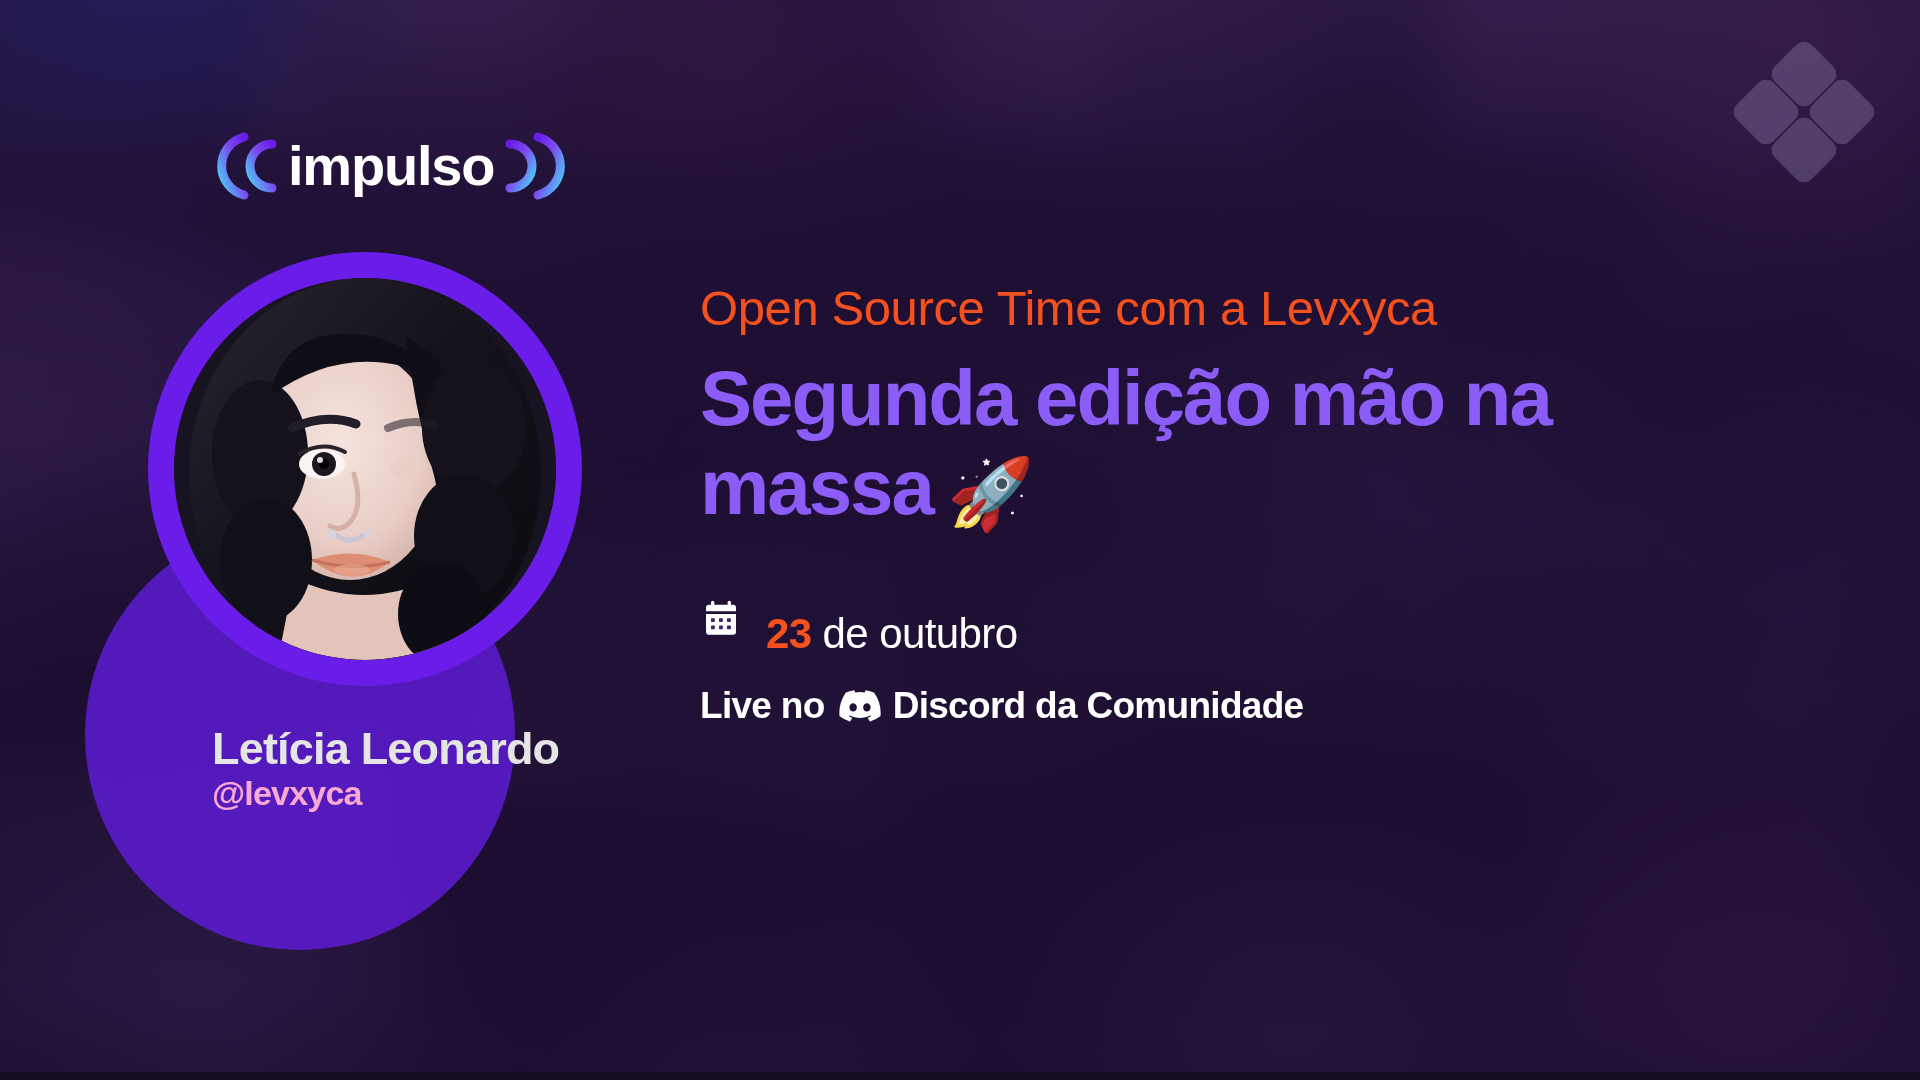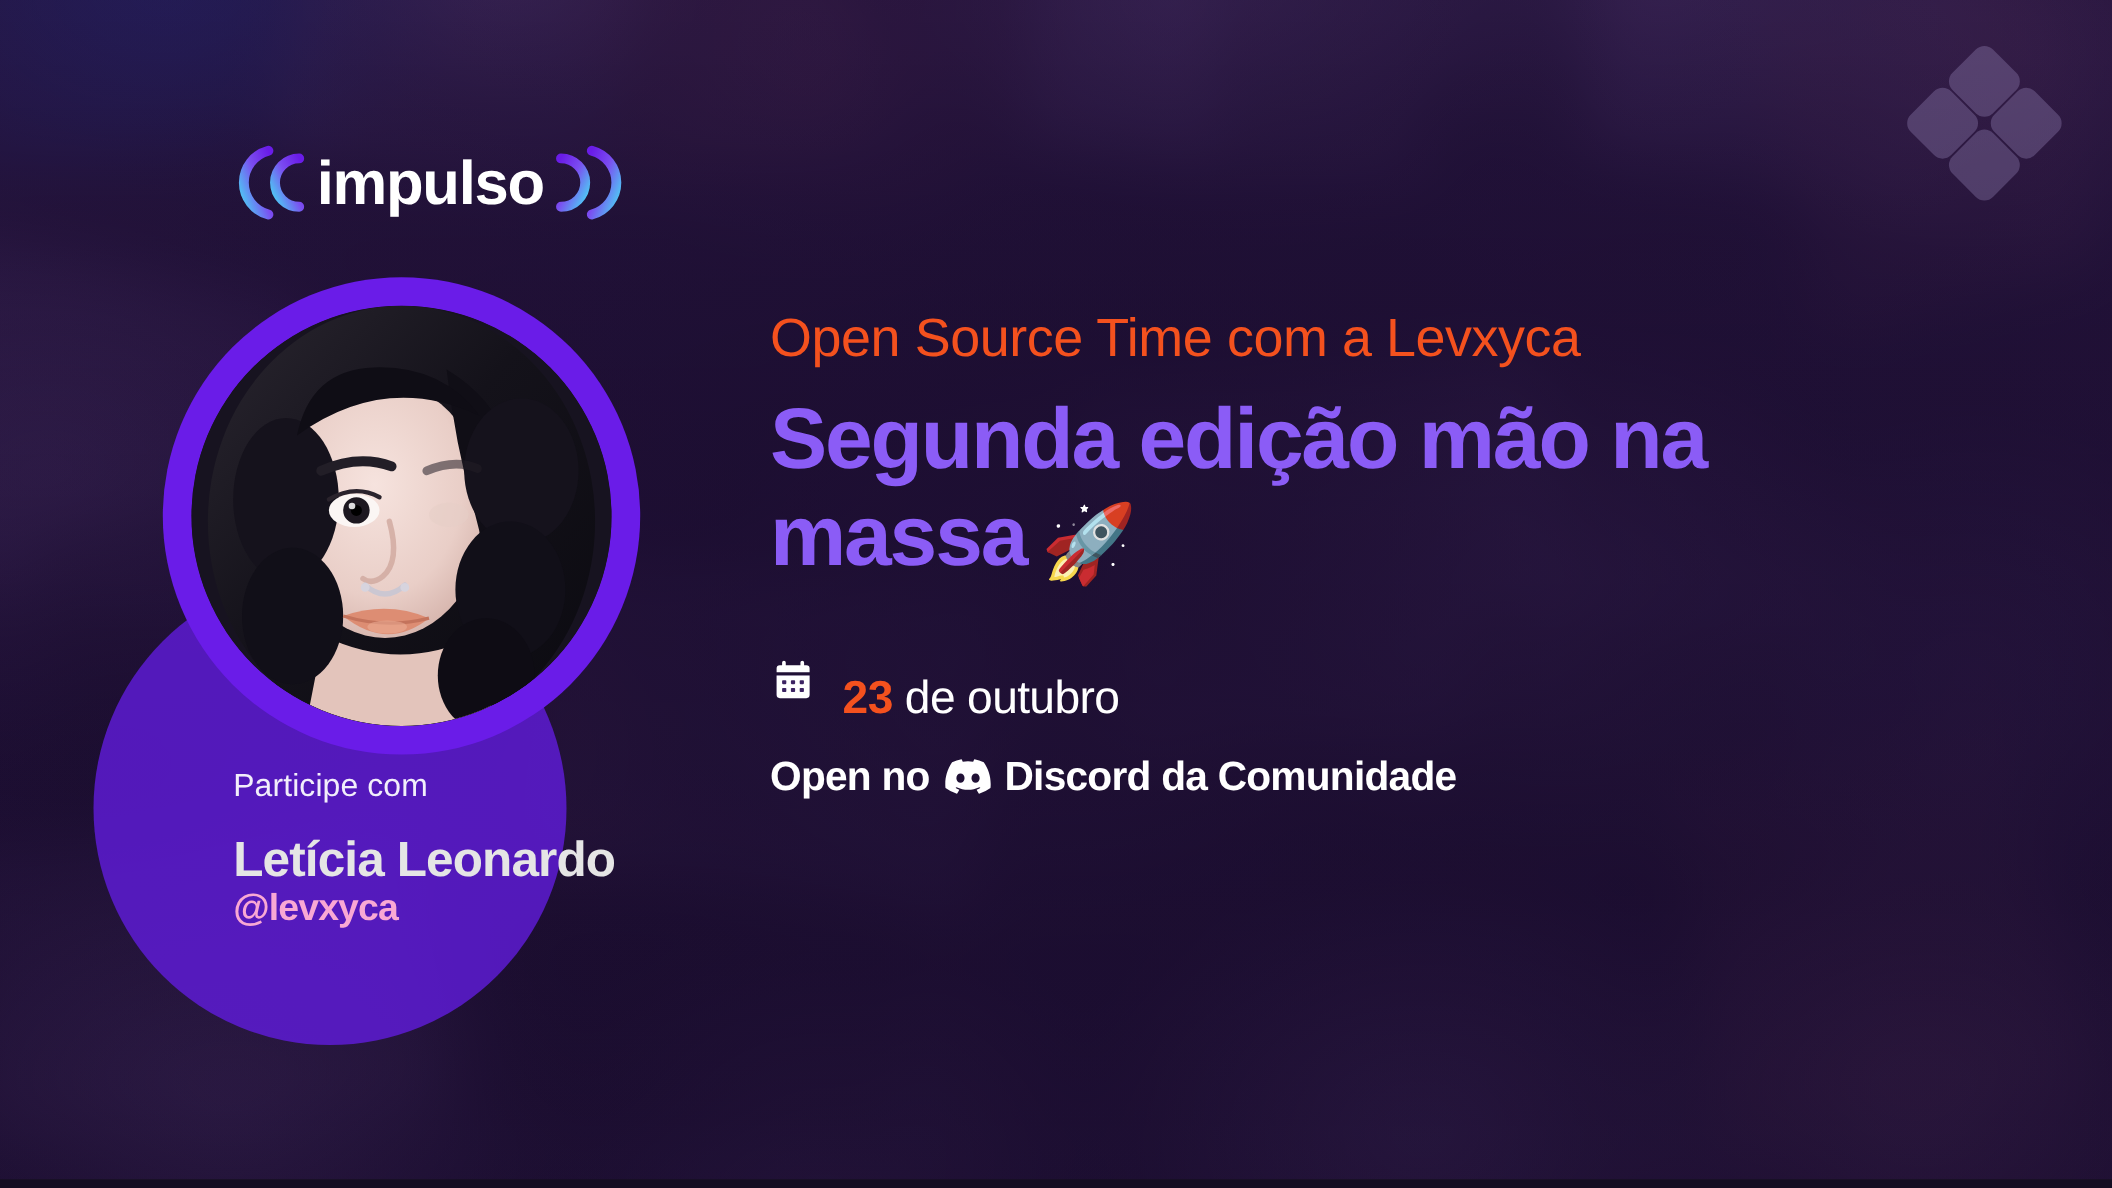--- a/index.html
+++ b/index.html
@@ -357,21 +357,20 @@
 
           <path d="M138 282 q40 -14 78 2 q-38 30 -78 -2 Z" fill="#dd8d73"></path>
           <path d="M138 282 q40 12 78 2" stroke="#c4735c" stroke-width="3" fill="none"></path>
           <ellipse cx="178" cy="292" rx="18" ry="6" fill="#f0b49c" opacity=".5"></ellipse>
         </g>
       </svg>
     </div>
   </div>
 
   <div class="speaker">
-    <div class="speaker-kicker">Participe com</div>
     <div class="speaker-name">Letícia Leonardo</div>
     <div class="speaker-handle">@levxyca</div>
   </div>
 
   <div class="content">
 
     <div class="eyebrow">Open Source Time com a Levxyca</div>
 
     <div class="headline">
       <span>Segunda edição mão na massa</span><span class="rocket">🚀</span>
@@ -395,21 +394,21 @@
             </g>
           </svg>
         </span>
         <span class="meta-text"><b>23</b><span> de outubro</span></span>
       </div>
 
 
     </div>
 
     <div class="live">
-      <span>Open no</span>
+      <span>Live no</span>
       <span class="discord-mark">
         <svg width="42" height="32" viewBox="0 0 71 55" fill="#ffffff" aria-hidden="true">
           <path d="M60.1 4.9A58.5 58.5 0 0 0 45.6.4a.22.22 0 0 0-.23.11c-.63 1.12-1.33 2.58-1.82 3.72a54 54 0 0 0-16.2 0A37.4 37.4 0 0 0 25.5.5a.23.23 0 0 0-.23-.11A58.3 58.3 0 0 0 10.7 4.9a.2.2 0 0 0-.1.08C1.58 18.6-.92 31.9.3 45.03a.24.24 0 0 0 .09.17 58.8 58.8 0 0 0 17.72 9 .23.23 0 0 0 .25-.08 42 42 0 0 0 3.63-5.9.22.22 0 0 0-.12-.31 38.7 38.7 0 0 1-5.53-2.64.23.23 0 0 1-.02-.38c.37-.28.74-.57 1.1-.86a.22.22 0 0 1 .23-.03c11.6 5.3 24.17 5.3 35.64 0a.22.22 0 0 1 .23.02c.35.3.72.59 1.1.87a.23.23 0 0 1-.02.38 36.3 36.3 0 0 1-5.54 2.63.23.23 0 0 0-.12.32 47.2 47.2 0 0 0 3.63 5.9.22.22 0 0 0 .25.09 58.6 58.6 0 0 0 17.75-9 .23.23 0 0 0 .09-.17c1.44-15.2-2.48-28.4-10.5-40.05a.18.18 0 0 0-.09-.08ZM23.73 37.04c-3.5 0-6.38-3.21-6.38-7.15s2.83-7.15 6.38-7.15c3.58 0 6.44 3.24 6.38 7.15 0 3.94-2.83 7.15-6.38 7.15Zm23.6 0c-3.5 0-6.38-3.21-6.38-7.15s2.82-7.15 6.38-7.15c3.58 0 6.43 3.24 6.38 7.15 0 3.94-2.8 7.15-6.38 7.15Z"></path>
         </svg>
       </span>
       <span>Discord da Comunidade</span>
     </div>
 
   </div>
 </div>

